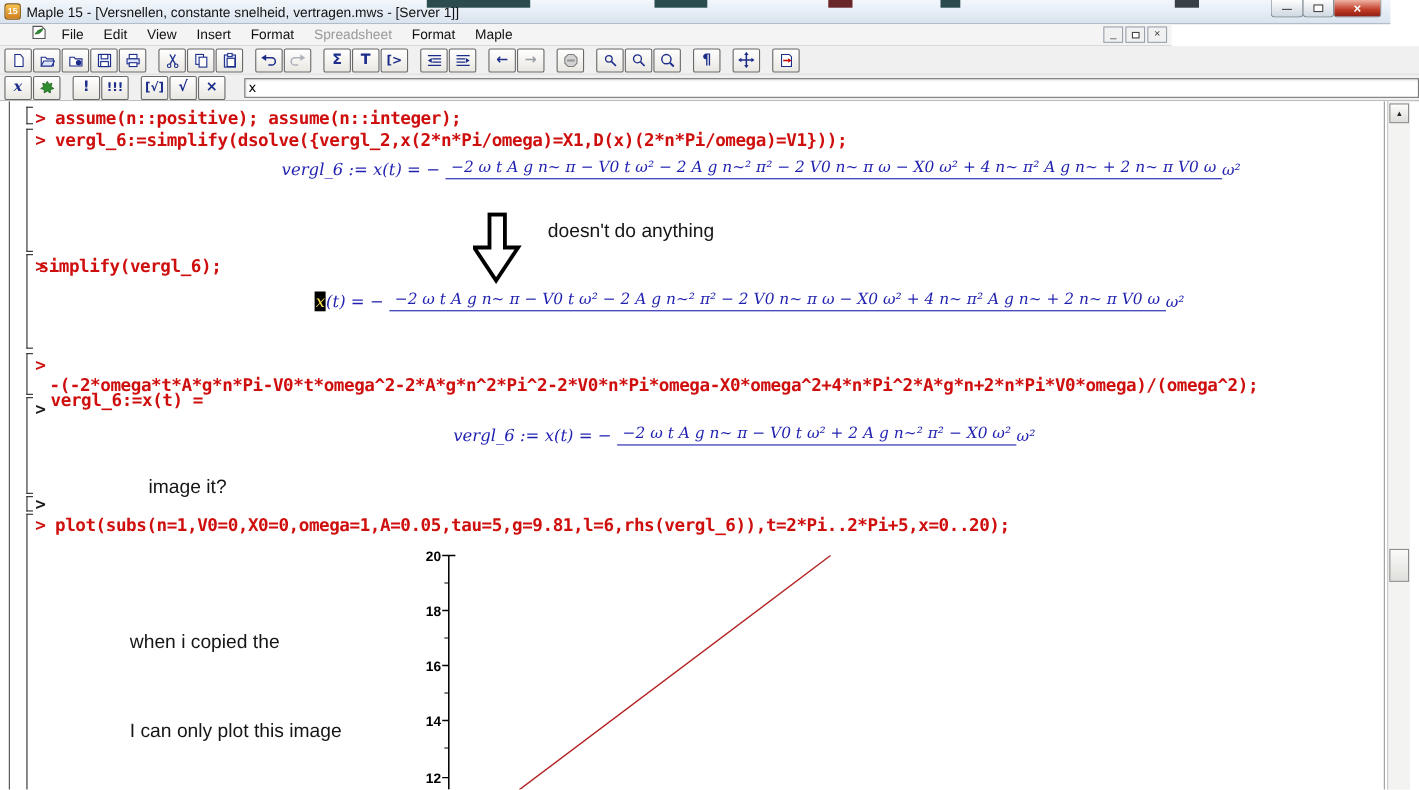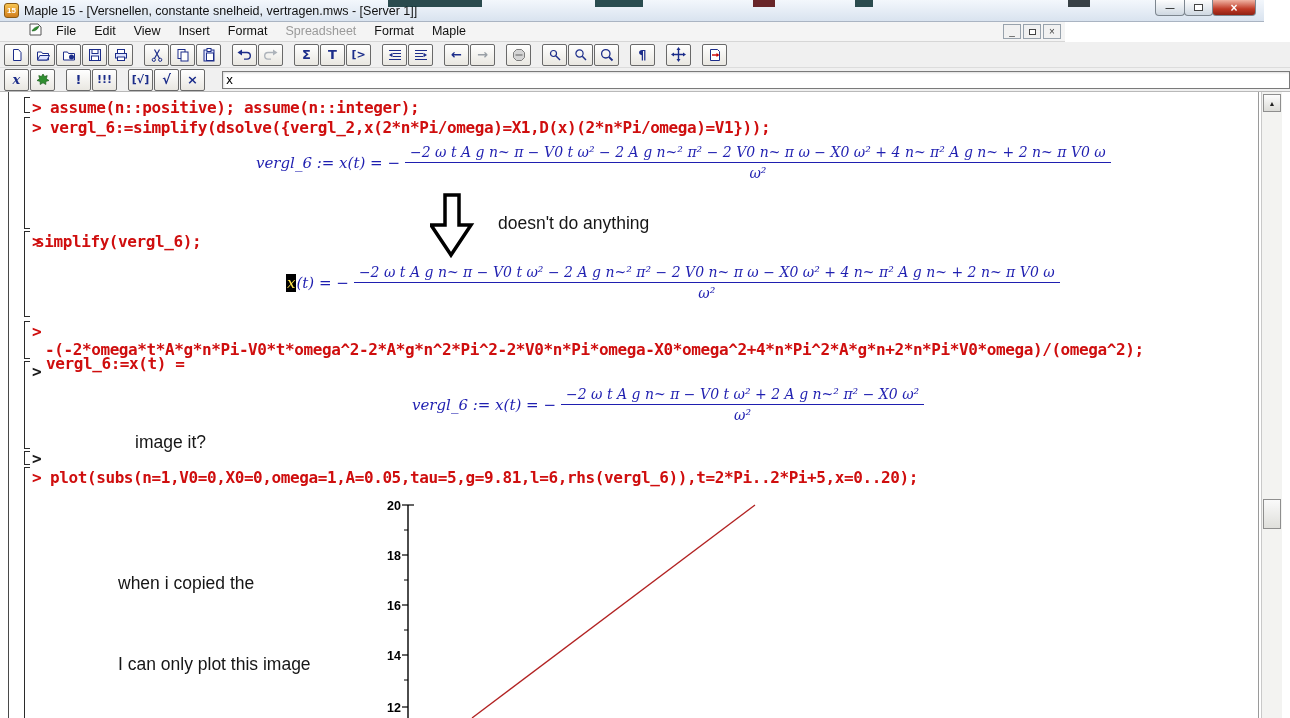--- a/index.html
+++ b/index.html
@@ -52,21 +52,21 @@
   .worksheet { position:absolute; left:0; top:92px; width:1261px; height:626px; background:#fff; overflow:hidden; }
   .ws-left-line { position:absolute; left:8px; top:0; width:1px; height:626px; background:#4a4a4a; }
   .ws-right-line { position:absolute; left:1258px; top:0; width:1px; height:626px; background:#9a9a9a; }
   .gbracket { position:absolute; left:24px; width:6px; border-left:1px solid #2b2b2b;
     border-top:1px solid #2b2b2b; border-bottom:1px solid #2b2b2b; }
   .code, .prompt { position:absolute; font:bold 16px "DejaVu Sans Mono",monospace;
     color:#cf0e0e; white-space:pre; letter-spacing:-0.4px; }
   .prompt.black { color:#1a1a1a; }
   .math { position:absolute; display:flex; align-items:center; color:#1f1fb0;
     font:italic 15px "DejaVu Serif",serif; white-space:pre; }
-  .math .frac { display:inline-flex; flex-direction:column; align-items:center; margin-left:5px; }
+  .math .frac { display:inline-flex; flex-direction:row; align-items:center; margin-left:5px; }
   .math .num { padding:0 5px 2px; border-bottom:1px solid #1f1fb0; font-size:14px; }
   .math .den { padding-top:2px; font-size:14px; }
   .sel { background:#000; color:#ffe34d; padding:0 1px; }
   .anno { position:absolute; font-size:17.5px; color:#161616; line-height:27px; white-space:pre; }
   .arrow-svg, .plot-svg { position:absolute; }
 
   
   .scrollbar { position:absolute; left:1261px; top:92px; width:21px; height:626px;
     background:#f3f3f1; border-left:1px solid #c9c9c9; }
   .sb-up { position:absolute; left:1px; top:2px; width:18px; height:18px;
@@ -328,21 +328,21 @@
       <span>vergl_6 := x(t) = −</span>
       <span class="frac">
         <span class="num">−2 ω t A g n~ π − V0 t ω² − 2 A g n~² π² − 2 V0 n~ π ω − X0 ω² + 4 n~ π² A g n~ + 2 n~ π V0 ω</span>
         <span class="den">ω²</span>
       </span>
     </div>
 
     <svg class="arrow-svg" style="left:430px;top:101px;" width="46" height="66">
       <path d="M15 2h14v30h12L21 62 1 32h14z" fill="#fff" stroke="#000" stroke-width="3.5"></path>
     </svg>
-    <span class="anno" style="left:498px;top:118px;">doesn't do anything</span>
+    <span class="anno" style="left:498px;top:104px;">doesn't do anything</span>
 
     <div class="gbracket" style="top:139px;height:86px;"></div>
     <span class="prompt" style="left:32px;top:140px;">&gt;</span>
     <span class="code" style="left:35px;top:140px;">simplify(vergl_6);</span>
 
     <div class="math" style="left:286px;top:172px;">
       <span class="sel">x</span><span>(t) = −</span>
       <span class="frac">
         <span class="num">−2 ω t A g n~ π − V0 t ω² − 2 A g n~² π² − 2 V0 n~ π ω − X0 ω² + 4 n~ π² A g n~ + 2 n~ π V0 ω</span>
         <span class="den">ω²</span>

